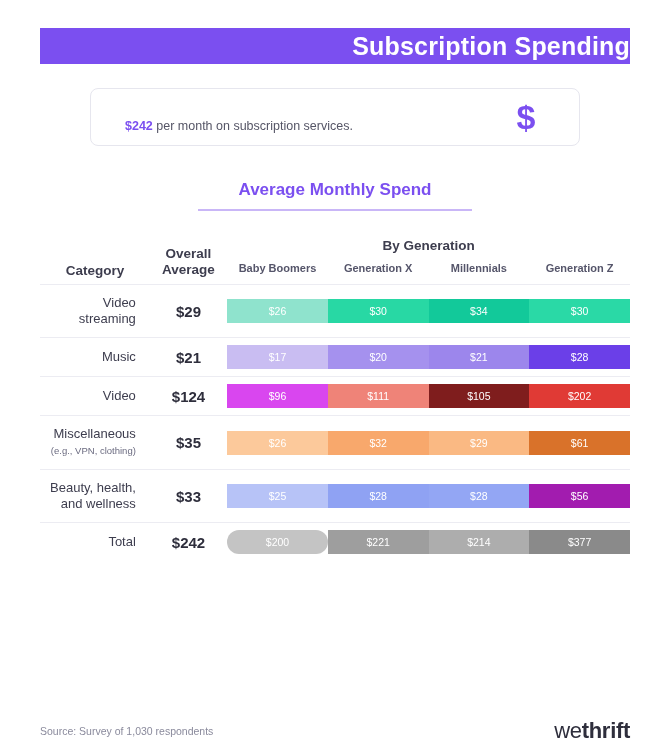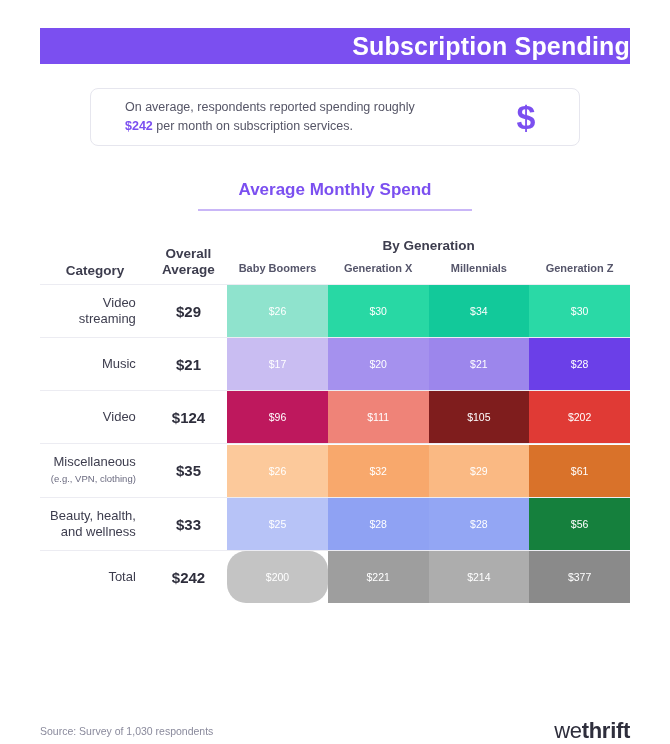--- a/index.html
+++ b/index.html
@@ -138,21 +138,21 @@
     font-weight: bold;
     color: #2e2e3c;
     text-align: center;
     padding: 10px 0;
   }
   .bar-cell {
     padding: 0;
     height: 38px;
   }
   .bar {
-    height: 52px;
+    height: 24px;
     display: flex;
     align-items: center;
     justify-content: center;
     font-size: 10.5px;
     color: #ffffff;
   }
 
   
   .footer {
     position: absolute;
@@ -178,21 +178,21 @@
 <body>
 
 <div class="page">
 
   <div class="title-banner">
     <span class="title-text">Subscription Spending</span>
   </div>
 
   <div class="callout">
     <div class="callout-text">
-      <span>On average, respondents reported spending roughly</span><br>
+      <br>
       <b>$242</b><span> per month on subscription services.</span>
     </div>
     <div class="callout-icon">$</div>
   </div>
 
   <div class="section-head">
     <span class="sh-text">Average Monthly Spend</span>
   </div>
 
   <table class="table">
@@ -249,21 +249,21 @@
             <div class="bar" style="background: rgb(156, 134, 236);">$21</div>
           </td>
           <td class="bar-cell">
             <div class="bar" style="background: rgb(107, 63, 232);">$28</div>
           </td>
         </tr>
         <tr class="row-sep">
           <td class="cat-cell"><span>Video</span></td>
           <td class="avg-cell">$124</td>
           <td class="bar-cell">
-            <div class="bar" style="background: #be185d; text-align: right;">$96</div>
+            <div class="bar" style="background: #d946ef; text-align: right;">$96</div>
           </td>
           <td class="bar-cell">
             <div class="bar" style="background: rgb(239, 131, 120);">$111</div>
           </td>
           <td class="bar-cell">
             <div class="bar" style="background: #7f1d1d;">$105</div>
           </td>
           <td class="bar-cell">
             <div class="bar" style="background: rgb(224, 58, 53);">$202</div>
           </td>
@@ -290,21 +290,21 @@
           <td class="bar-cell">
             <div class="bar" style="background: rgb(183, 195, 247);">$25</div>
           </td>
           <td class="bar-cell">
             <div class="bar" style="background: rgb(143, 162, 243);">$28</div>
           </td>
           <td class="bar-cell">
             <div class="bar" style="background: rgb(147, 166, 244);">$28</div>
           </td>
           <td class="bar-cell">
-            <div class="bar" style="background: #15803d;">$56</div>
+            <div class="bar" style="background: #a21caf;">$56</div>
           </td>
         </tr>
         <tr class="row-sep">
           <td class="cat-cell"><span>Total</span></td>
           <td class="avg-cell">$242</td>
           <td class="bar-cell">
             <div class="bar" style="background: rgb(196, 196, 196); border-radius: 19px;">$200</div>
           </td>
           <td class="bar-cell">
             <div class="bar" style="background: rgb(158, 158, 158);">$221</div>

